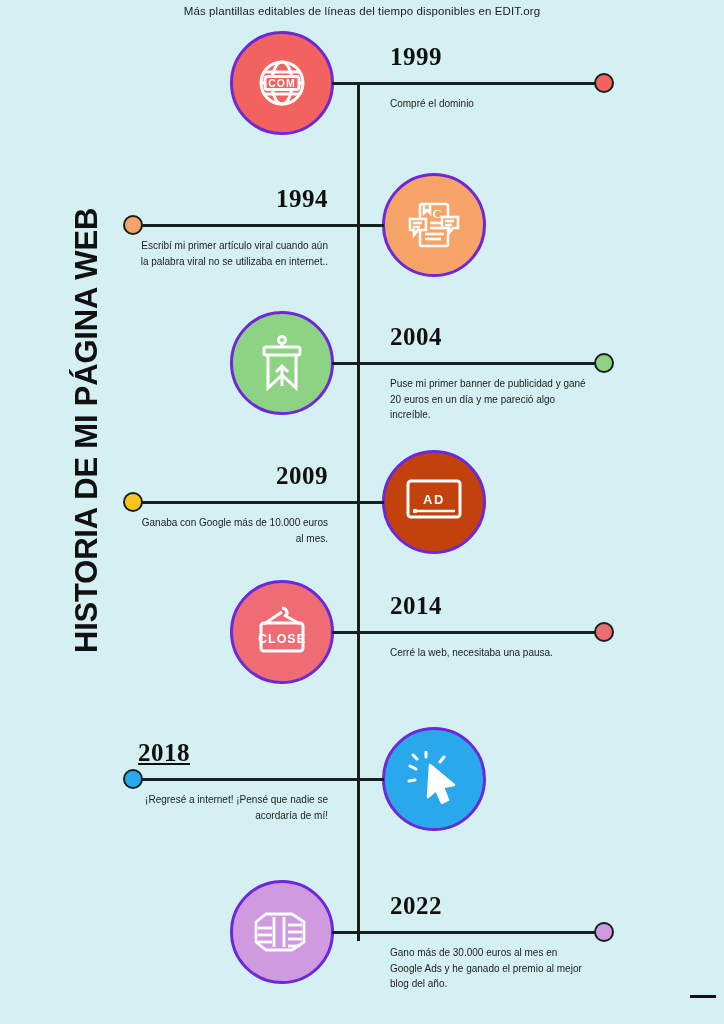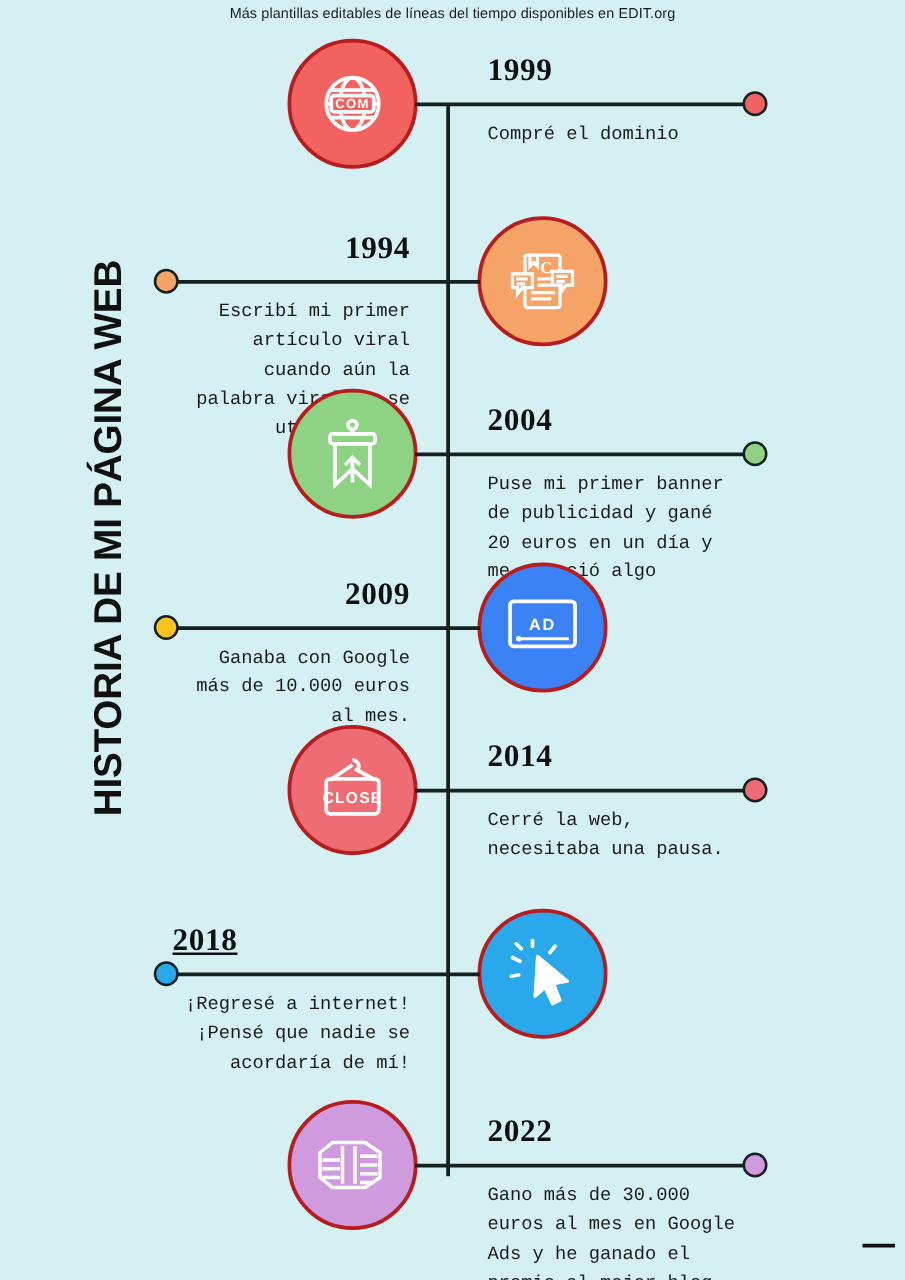--- a/index.html
+++ b/index.html
@@ -52,21 +52,21 @@
   .spine{
     position:absolute;left:357px;top:84px;width:3px;height:857px;background:#15201f;
   }
 
   
   .row{position:absolute;left:0;width:724px;height:0;}
 
   .circle{
     position:absolute;
     width:104px;height:104px;border-radius:50%;
-    border:3px solid #b91c1c;
+    border:3px solid #6d28d9;
     box-sizing:border-box;
     display:flex;align-items:center;justify-content:center;
   }
   .circle svg{display:block;}
 
   .connector{
     position:absolute;height:3px;background:#15201f;
   }
   .dot{
     position:absolute;width:20px;height:20px;border-radius:50%;
@@ -75,21 +75,21 @@
 
   .year{
     position:absolute;
     font-family:"Liberation Serif", serif;
     font-size:25px;font-weight:bold;color:#101010;
     letter-spacing:.5px;
     white-space:nowrap;
   }
   .desc{
     position:absolute;
-    font-size:15px;color:#1b1b1b;line-height:1.55;font-family:Liberation Mono, monospace;
+    font-size:10px;color:#1b1b1b;line-height:1.55;
   }
   .desc.left{text-align:right;}
   .desc.right{text-align:left;}
 </style>
 </head>
 <body>
 
 <div id="stage">
 
   <div class="top-note">Más plantillas editables de líneas del tiempo disponibles en EDIT.org</div>
@@ -158,21 +158,21 @@
       <path d="M22 38 l6 -6 l6 6"></path>
     </svg>
           </span>
         </div>
         <div class="connector" style="top: 362px; left: 332px; width: 273px;"></div>
         <div class="dot" style="left: 594px; top: 353px; background: rgb(142, 210, 132);"></div>
         <div class="year" style="top: 323px; left: 390px; text-align: left;">2004</div>
         <div class="desc right" style="top: 376px; left: 390px; width: 200px;">Puse mi primer banner de publicidad y gané 20 euros en un día y me pareció algo increíble.</div>
       </div>
       <div class="row" style="top: 0px;">
-        <div class="circle" style="left: 382px; top: 450px; background: #3b82f6;">
+        <div class="circle" style="left: 382px; top: 450px; background: #c2410c;">
           <span>
             <svg width="60" height="48" viewBox="0 0 60 48" fill="none" stroke="#fff" stroke-width="3">
       <rect x="4" y="3" width="52" height="36" rx="3"></rect>
       <text x="30" y="26" font-family="Liberation Sans, sans-serif" font-size="13" font-weight="bold" fill="#fff" stroke="none" text-anchor="middle" letter-spacing="1.5">AD</text>
       <line x1="9" y1="33" x2="51" y2="33" stroke-width="2.4"></line>
       <circle cx="11" cy="33" r="2.2" fill="#fff" stroke="none"></circle>
     </svg>
           </span>
         </div>
         <div class="connector" style="top: 501px; left: 132px; width: 252px;"></div>

